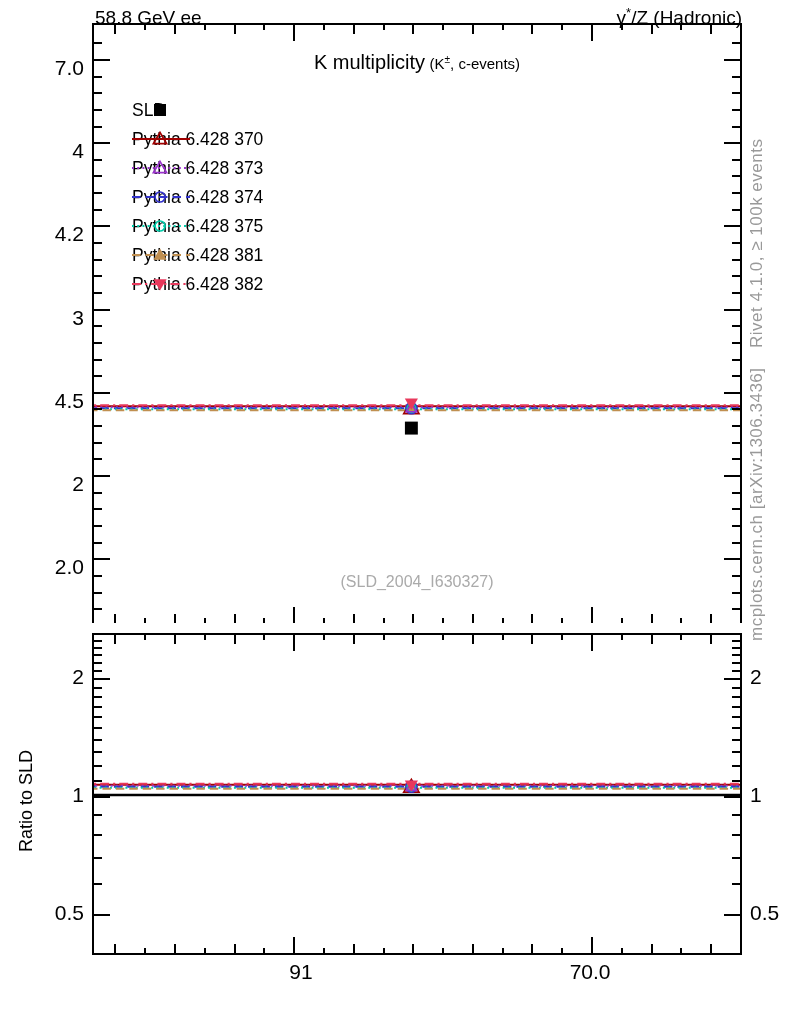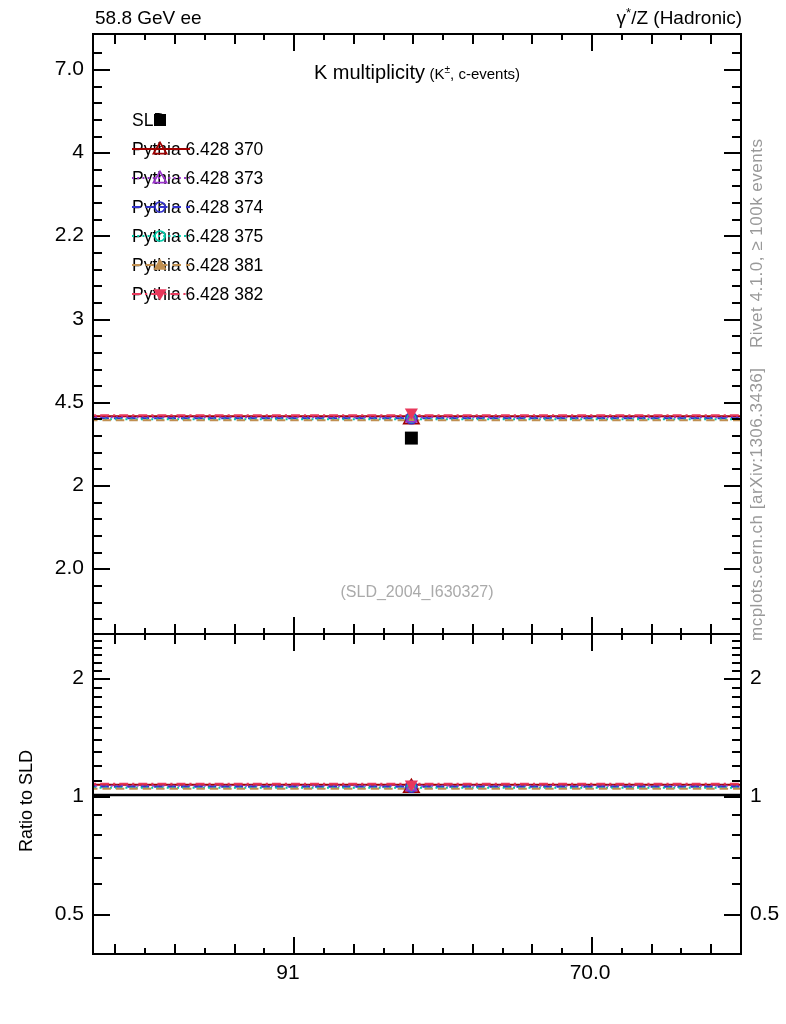--- a/index.html
+++ b/index.html
@@ -3,21 +3,21 @@
 <meta charset="utf-8">
 <style>
   html,body{margin:0;padding:0;background:#fff;}
   .canvas{position:relative;width:786px;height:1024px;background:#fff;
           font-family:"Liberation Sans",sans-serif;color:#000;overflow:hidden;}
   sup{font-size:68%;line-height:0;}
   .hdr{position:absolute;top:7px;font-size:19px;white-space:nowrap;}
   #hdr-left{left:95px;}
   #hdr-right{right:44px;}
   .panel{position:absolute;box-sizing:border-box;overflow:hidden;background:transparent;}
-  #main-panel{left:92px;top:33px;width:650px;height:600px;border:2px solid #000;border-bottom:none;}
+  #main-panel{left:92px;top:23px;width:650px;height:600px;border:2px solid #000;border-bottom:none;}
   #ratio-panel{left:92px;top:633px;width:650px;height:322px;border:2px solid #000;}
   .panel svg{position:absolute;left:0;top:0;width:100%;height:100%;}
   .tick{position:absolute;background:#000;}
   .title{position:absolute;top:26px;left:0;width:100%;text-align:center;white-space:nowrap;}
   .t1{font-size:20px;}
   .t2{font-size:15px;}
   .legend{position:absolute;left:38px;top:0;width:320px;height:300px;}
   .lrow{position:absolute;left:0;height:20px;display:flex;align-items:center;gap:12px;}
   .llabel{font-size:17.5px;white-space:nowrap;}
   .watermark{position:absolute;left:50%;top:548px;transform:translateX(-50%);
@@ -330,28 +330,28 @@
       <div class="tick" style="left: 638px; top: 5.00752px; width: 8px; height: 2px;"></div>
     </div>
 
   <div class="raxis">Ratio to SLD</div>
   <div class="vtext" id="vtop">Rivet 4.1.0, ≥ 100k events</div>
   <div class="vtext" id="vbottom">mcplots.cern.ch [arXiv:1306.3436]</div>
 
   <div id="labels-layer">
       <div class="ylab" style="top: 54.9515px;">7.0</div>
       <div class="ylab" style="top: 138.169px;">4</div>
-      <div class="ylab" style="top: 221.387px;">2.2</div>
+      <div class="ylab" style="top: 221.387px;">4.2</div>
       <div class="ylab" style="top: 304.605px;">3</div>
       <div class="ylab" style="top: 387.822px;">4.5</div>
       <div class="ylab" style="top: 471.04px;">2</div>
       <div class="ylab" style="top: 554.258px;">2.0</div>
       <div class="ylab" style="top: 663.996px;">2</div>
       <div class="ylab-r" style="top: 663.996px;">2</div>
       <div class="ylab" style="top: 782px;">1</div>
       <div class="ylab-r" style="top: 782px;">1</div>
       <div class="ylab" style="top: 900.004px;">0.5</div>
       <div class="ylab-r" style="top: 900.004px;">0.5</div>
-      <div class="xlab" style="left: 288px;">91</div>
+      <div class="xlab" style="left: 301px;">91</div>
       <div class="xlab" style="left: 590.075px;">70.0</div>
     </div>
 
 </div>
 
 </body></html>

